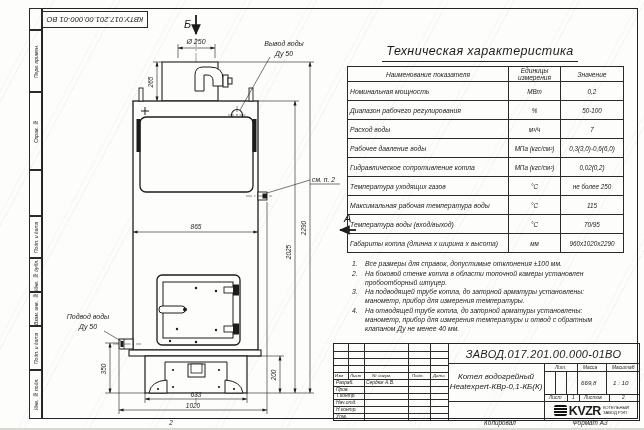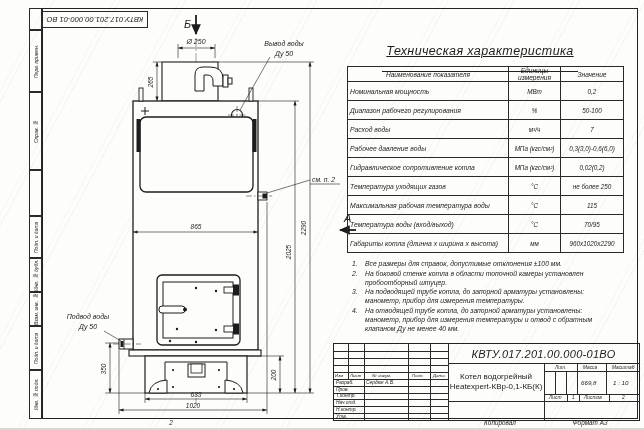--- a/index.html
+++ b/index.html
@@ -16,34 +16,34 @@
          font-size:5px;font-style:italic;white-space:nowrap;}
   
   .spec{position:absolute;left:347px;top:66px;border-collapse:collapse;table-layout:fixed;}
   .spec td,.spec th{border:1px solid #2a2a2a;font-style:italic;font-weight:normal;
         padding:0 2px;overflow:hidden;}
   .spec th{font-size:6.6px;text-align:center;}
   .spec td{font-size:6.8px;height:18px;}
   .spec td.u,.spec td.v{text-align:center;font-size:6.3px;}
   .title-spec{position:absolute;left:360px;top:44px;width:240px;text-align:center;
         font-size:12.5px;font-style:italic;letter-spacing:.4px;}
-  .title-spec .ul{border-bottom:1px solid #222;display:inline-block;padding:0 4px 13px;text-decoration:underline;}
+  .title-spec .ul{border-bottom:1px solid #222;display:inline-block;padding:0 4px 3px;}
   
   .notes{position:absolute;left:352px;top:260px;width:264px;font-size:6.8px;font-style:italic;line-height:1.3;}
   .note{display:flex;margin-bottom:1px;}
   .note .n{width:13px;flex:0 0 13px;}
   .note .t{flex:1;}
   
   .tb{position:absolute;left:333px;top:343px;width:305px;height:76px;border:1.4px solid #222;}
   .tb .ln{position:absolute;background:#2a2a2a;}
   .tb .txt{position:absolute;font-size:4.9px;font-style:italic;white-space:nowrap;}
   .docnum{position:absolute;left:114px;top:0;width:191px;height:19px;display:flex;
           align-items:center;justify-content:center;font-size:11px;font-style:italic;letter-spacing:.3px;}
   .pname{position:absolute;left:114px;top:19px;width:96px;height:38px;display:flex;flex-direction:column;
-         align-items:center;justify-content:center;font-size:8px;text-align:center;line-height:1.25;}
+         align-items:center;justify-content:center;font-size:8px;font-style:italic;text-align:center;line-height:1.25;}
   .logo{position:absolute;left:210px;top:57px;width:95px;height:19px;display:flex;align-items:center;justify-content:center;gap:2px;}
   .logo .mark{width:13px;height:11px;background:
       repeating-linear-gradient(180deg,#111 0 2px,#fff 2px 3px);border-radius:2px;}
   .logo .kv{font-size:12.5px;font-weight:bold;letter-spacing:-0.5px;}
   .logo .sub{font-size:4.2px;line-height:1.15;}
   .foot{position:absolute;top:419px;font-size:6.4px;font-style:italic;}
   .gray-bottom{position:absolute;left:0;top:428px;width:644px;height:2px;background:#d9d9d4;}
   svg text{font-family:"Liberation Sans",sans-serif;font-style:italic;fill:#1c1c1c;}
 </style>
 </head>
@@ -359,35 +359,43 @@
   <div class="txt" style="left:99px;top:29px;font-size:4.4px;">Дата</div>
 
   <div class="txt" style="left:2px;top:36px;">Разраб.</div>
   <div class="txt" style="left:32px;top:36px;">Сердюк А.В.</div>
   <div class="txt" style="left:2px;top:42.6px;">Пров.</div>
   <div class="txt" style="left:2px;top:49.4px;">Т.контр.</div>
   <div class="txt" style="left:2px;top:56.2px;">Нач.отд.</div>
   <div class="txt" style="left:2px;top:63px;">Н.контр.</div>
   <div class="txt" style="left:2px;top:70px;">Утв.</div>
 
-  <div class="docnum">КВТУ.017.201.00.000-01ВО</div>
+  <div class="docnum">ЗАВОД.017.201.00.000-01ВО</div>
   <div class="pname">
     <span>Котел водогрейный</span>
     <span>Heatexpert-КВр-0,1-КБ(К)</span>
   </div>
 
   <div class="txt" style="left:221px;top:20.5px;font-size:4.8px;">Лит.</div>
   <div class="txt" style="left:249px;top:20.5px;font-size:4.8px;">Масса</div>
   <div class="txt" style="left:278px;top:20.5px;font-size:4.8px;">Масштаб</div>
   <div class="txt" style="left:247px;top:35px;font-size:6.2px;">669,8</div>
   <div class="txt" style="left:279px;top:35px;font-size:6.2px;">1 : 10</div>
 
   <div class="txt" style="left:215px;top:50.8px;">Лист</div>
   <div class="txt" style="left:238px;top:50.8px;">1</div>
   <div class="txt" style="left:250px;top:50.8px;">Листов</div>
   <div class="txt" style="left:288px;top:50.8px;">2</div>
 
+  <div class="logo">
+    <span class="mark"></span>
+    <span class="kv">KVZR</span>
+    <span class="sub">
+      <span>КОТЕЛЬНЫЙ</span><br>
+      <span>ЗАВОД РЭП</span>
+    </span>
+  </div>
 </div>
 
 <div class="foot" style="left:470px;width:60px;text-align:center;">Копировал</div>
 <div class="foot" style="left:560px;width:60px;text-align:center;">Формат А3</div>
 <div class="foot" style="left:165px;width:12px;text-align:center;">2</div>
 <div class="gray-bottom"></div>
 
 </body></html>

